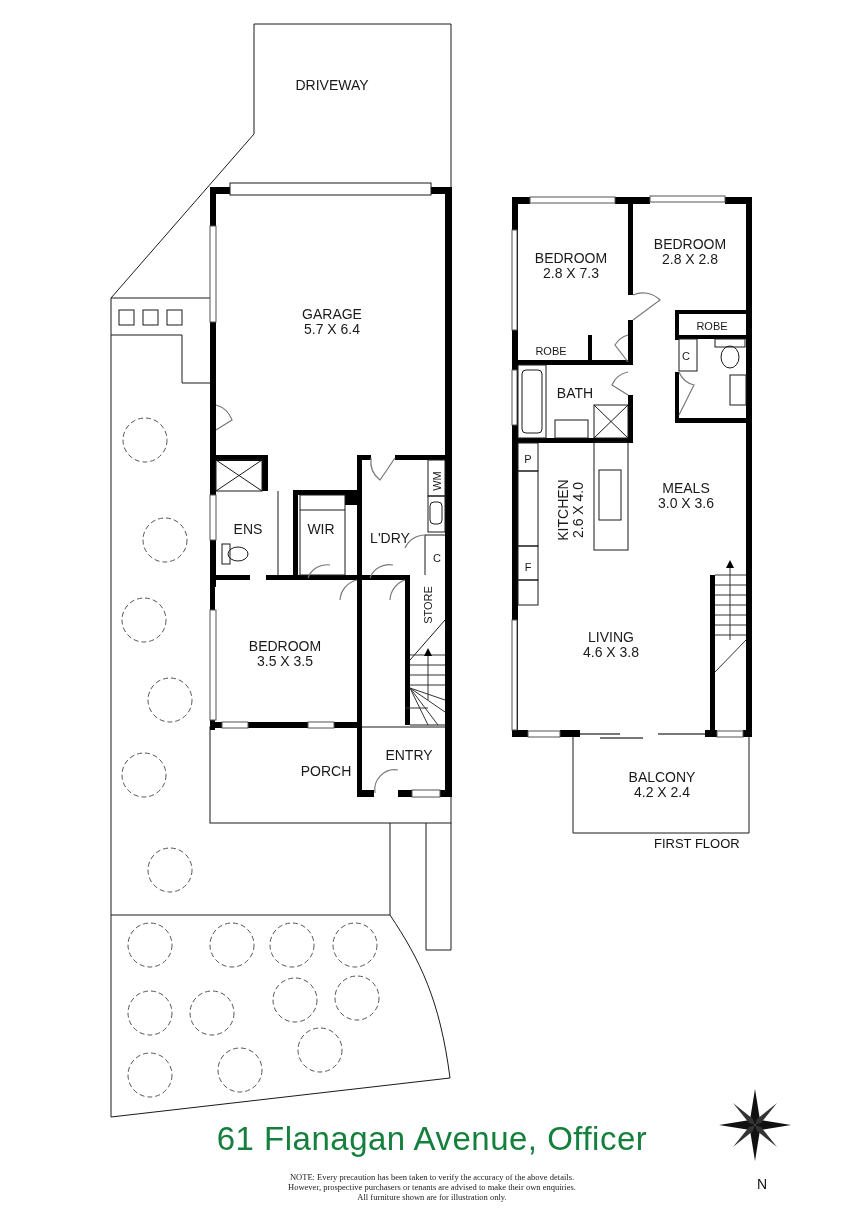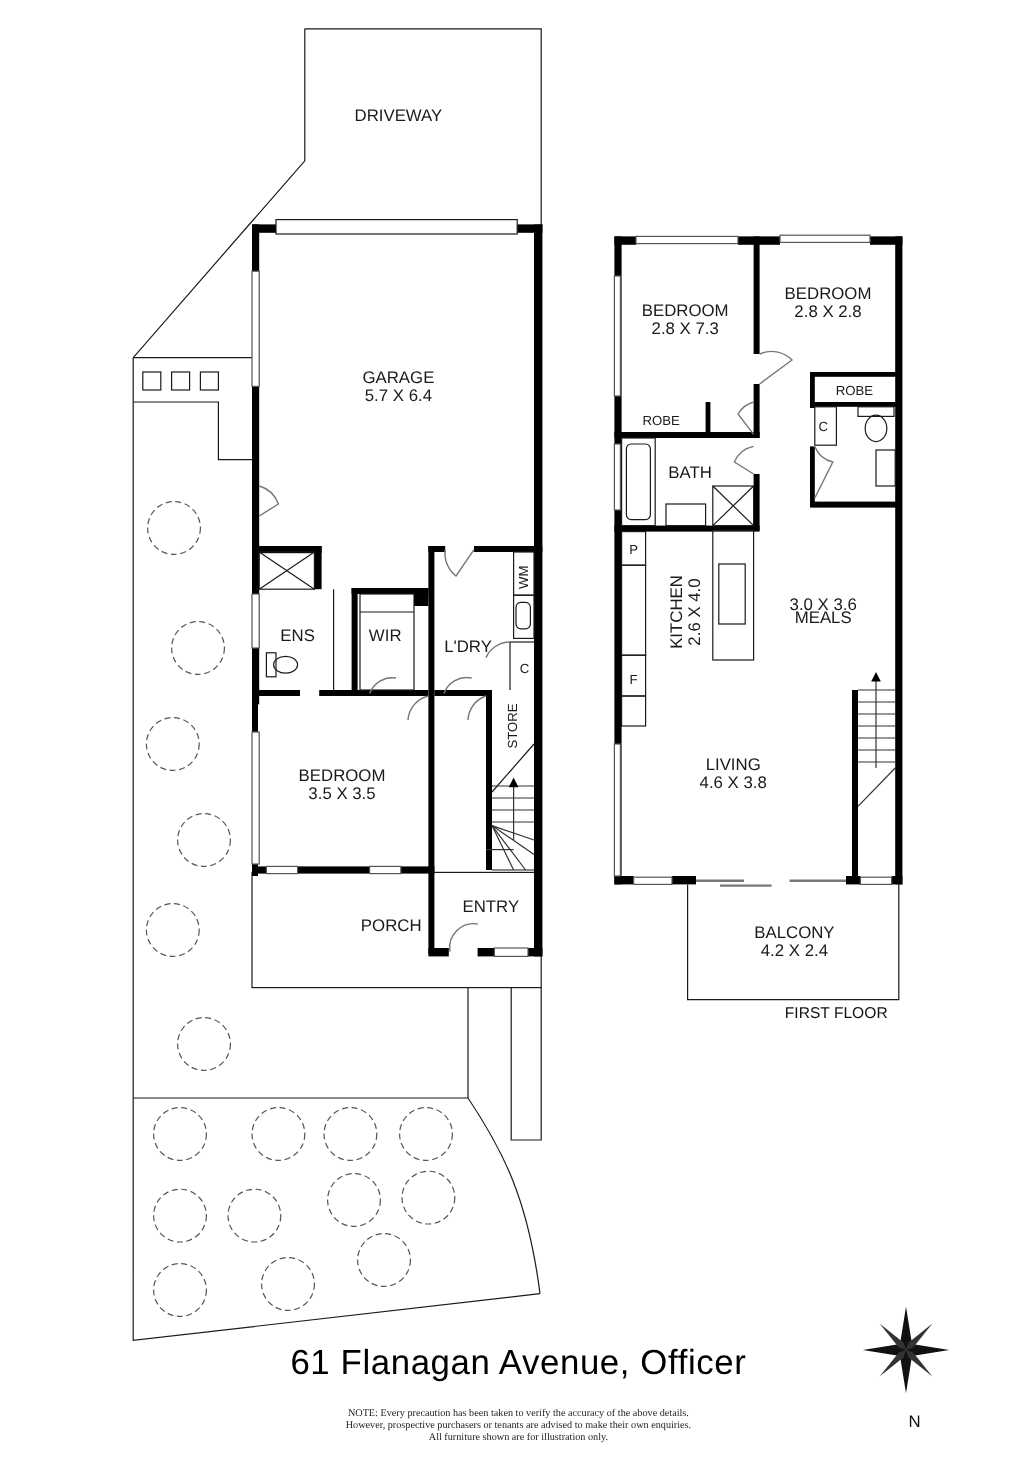--- a/index.html
+++ b/index.html
@@ -1,21 +1,21 @@
 <!DOCTYPE html>
 <html><head>
 <meta charset="utf-8">
 <style>
   html, body { margin:0; padding:0; background:#ffffff; }
   body { width:863px; height:1221px; position:relative; overflow:hidden; font-family:"Liberation Sans", sans-serif; color:#1a1a1a; }
   svg { position:absolute; left:0; top:0; }
   .lbl { position:absolute; text-align:center; font-size:14px; line-height:16px; color:#1a1a1a; white-space:nowrap; transform:translateX(-50%); }
   .lbl.sm { font-size:11px; }
   .lbl.vert { transform:translate(-50%,-50%) rotate(-90deg); }
-  .title { position:absolute; left:432px; top:1120px; transform:translateX(-50%); font-size:29px; letter-spacing:0.5px; color:#000000; white-space:nowrap; }
+  .title { position:absolute; left:432px; top:1120px; transform:translateX(-50%); font-size:33px; letter-spacing:0.5px; color:#15803d; white-space:nowrap; }
   .note { position:absolute; left:432px; top:1172px; transform:translateX(-50%); font-size:8.5px; line-height:10px; text-align:center; color:#222; white-space:nowrap;font-family:Liberation Serif, serif; }
   .compass-n { position:absolute; left:757px; top:1176px; font-size:14px; color:#111; }
   .floor-tag { position:absolute; left:654px; top:836px; font-size:13px; color:#111; white-space:nowrap; }
 </style>
 </head>
 <body>
 
 <svg width="863" height="1221" viewBox="0 0 863 1221">
 
   <g fill="none" stroke="#1a1a1a" stroke-width="1">
@@ -221,21 +221,21 @@
     <polygon points="0,36 5,5 0,0 -5,5" fill="#111"></polygon>
     <polygon points="-36,0 -5,5 0,0 -5,-5" fill="#111"></polygon>
     <polygon points="36,0 5,-5 0,0 5,5" fill="#111"></polygon>
     <polygon points="-22,-22 -2,-6 0,0 -6,-2" fill="#333"></polygon>
     <polygon points="22,22 2,6 0,0 6,2" fill="#333"></polygon>
     <polygon points="22,-22 6,-2 0,0 2,-6" fill="#333"></polygon>
     <polygon points="-22,22 -6,2 0,0 -2,6" fill="#333"></polygon>
   </g>
 </svg>
 
-<div class="lbl" style="left:332px; top:88px;">DRIVEWAY</div>
+<div class="lbl" style="left:332px; top:77px;">DRIVEWAY</div>
 
 <div class="lbl" style="left:332px; top:306px;">GARAGE</div>
 <div class="lbl" style="left:332px; top:321px;">5.7 X 6.4</div>
 
 <div class="lbl" style="left:248px; top:521px;">ENS</div>
 <div class="lbl" style="left:321px; top:521px;">WIR</div>
 <div class="lbl" style="left:390px; top:515px;margin-top:15px;">L'DRY</div>
 <div class="lbl sm vert" style="left:437px; top:481px;">WM</div>
 <div class="lbl sm" style="left:437px; top:550px;">C</div>
 <div class="lbl sm vert" style="left:428px; top:605px;">STORE</div>
@@ -251,21 +251,21 @@
 <div class="lbl" style="left:690px; top:236px;">BEDROOM</div>
 <div class="lbl" style="left:690px; top:251px;">2.8 X 2.8</div>
 <div class="lbl sm" style="left:551px; top:343px;">ROBE</div>
 <div class="lbl sm" style="left:712px; top:318px;">ROBE</div>
 <div class="lbl sm" style="left:686px; top:348px;">C</div>
 <div class="lbl" style="left:575px; top:385px;">BATH</div>
 <div class="lbl sm" style="left:528px; top:451px;">P</div>
 <div class="lbl sm" style="left:528px; top:559px;">F</div>
 <div class="lbl vert" style="left:563px; top:510px;">KITCHEN</div>
 <div class="lbl vert" style="left:578px; top:510px;">2.6 X 4.0</div>
-<div class="lbl" style="left:686px; top:506px;">MEALS</div>
+<div class="lbl" style="left:686px; top:480px;">MEALS</div>
 <div class="lbl" style="left:686px; top:495px;">3.0 X 3.6</div>
 <div class="lbl" style="left:611px; top:629px;">LIVING</div>
 <div class="lbl" style="left:611px; top:644px;">4.6 X 3.8</div>
 <div class="lbl" style="left:662px; top:769px;">BALCONY</div>
 <div class="lbl" style="left:662px; top:784px;">4.2 X 2.4</div>
 
 <div class="floor-tag">FIRST FLOOR</div>
 
 <div class="title">61 Flanagan Avenue, Officer</div>
 <div class="note">

